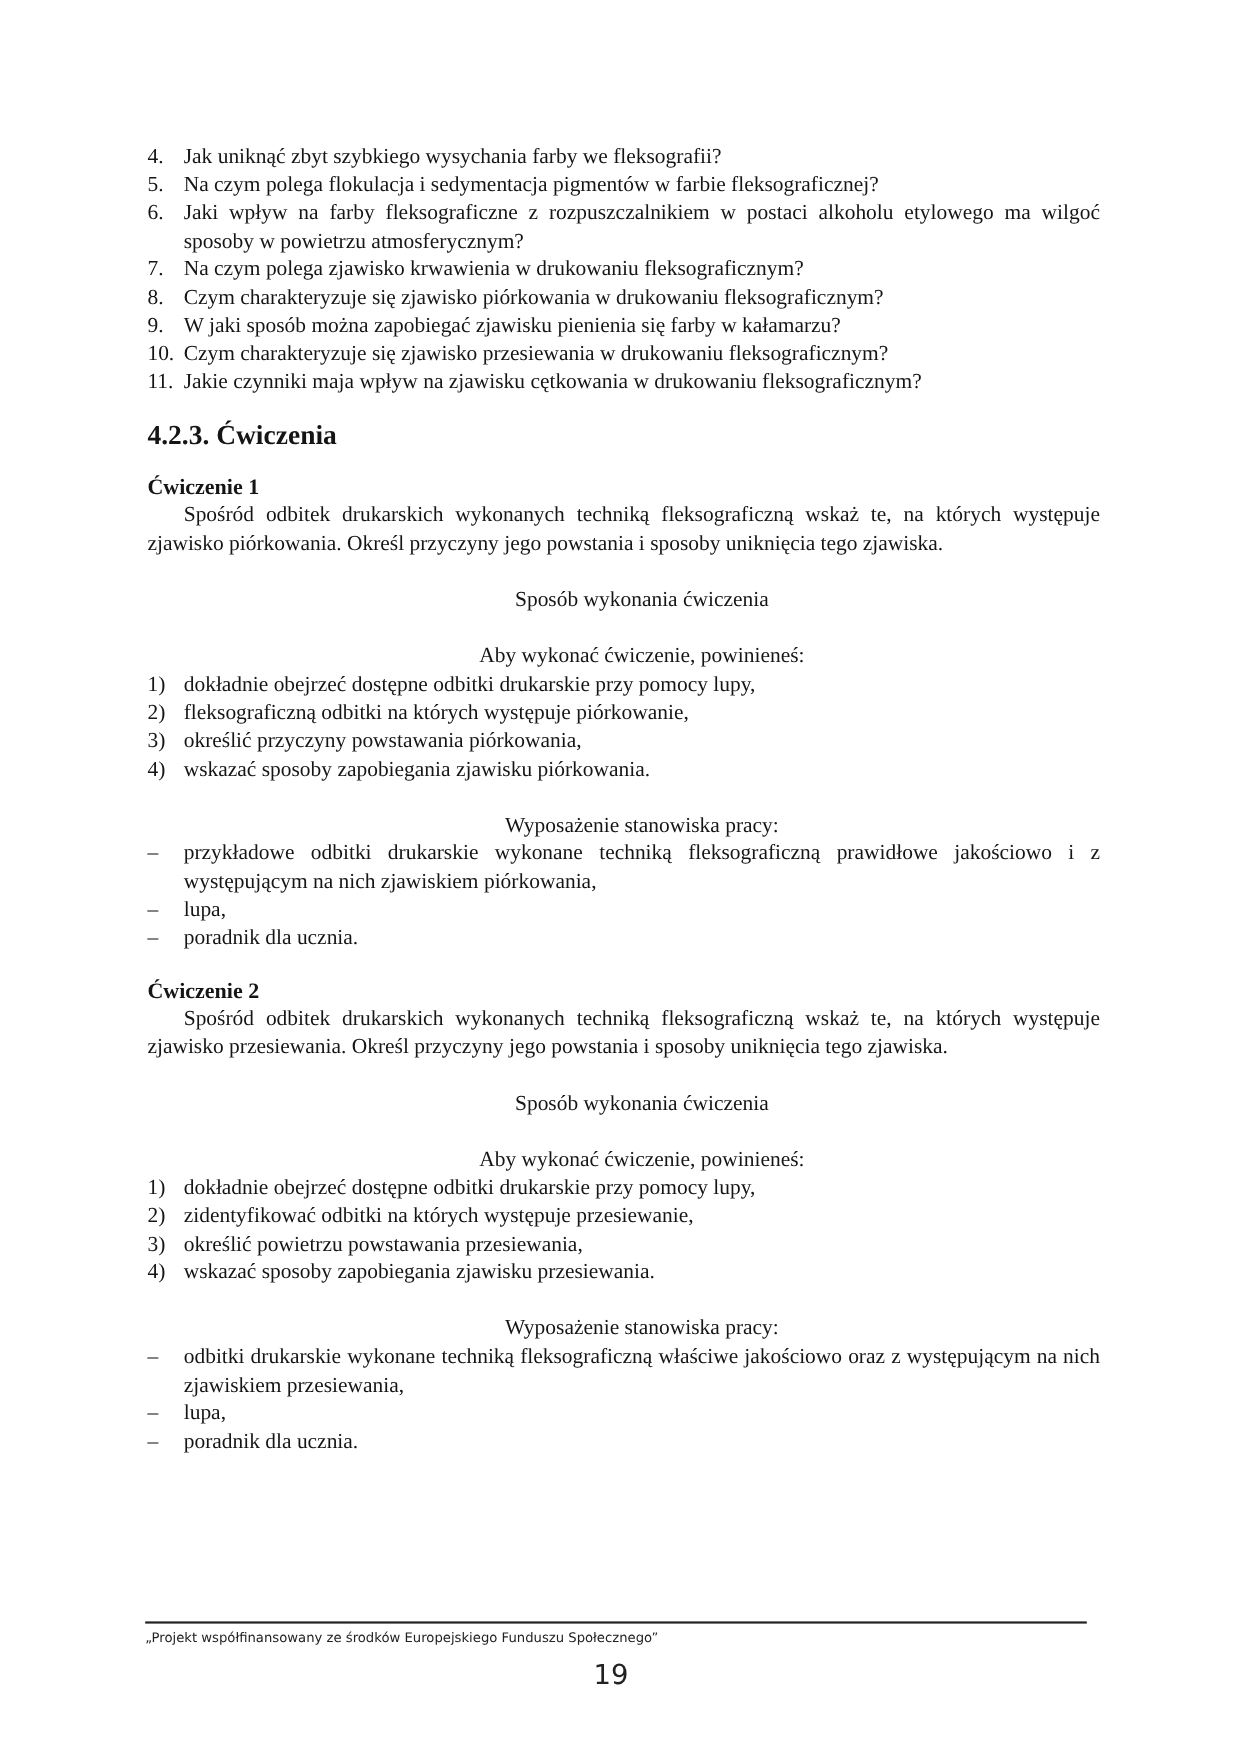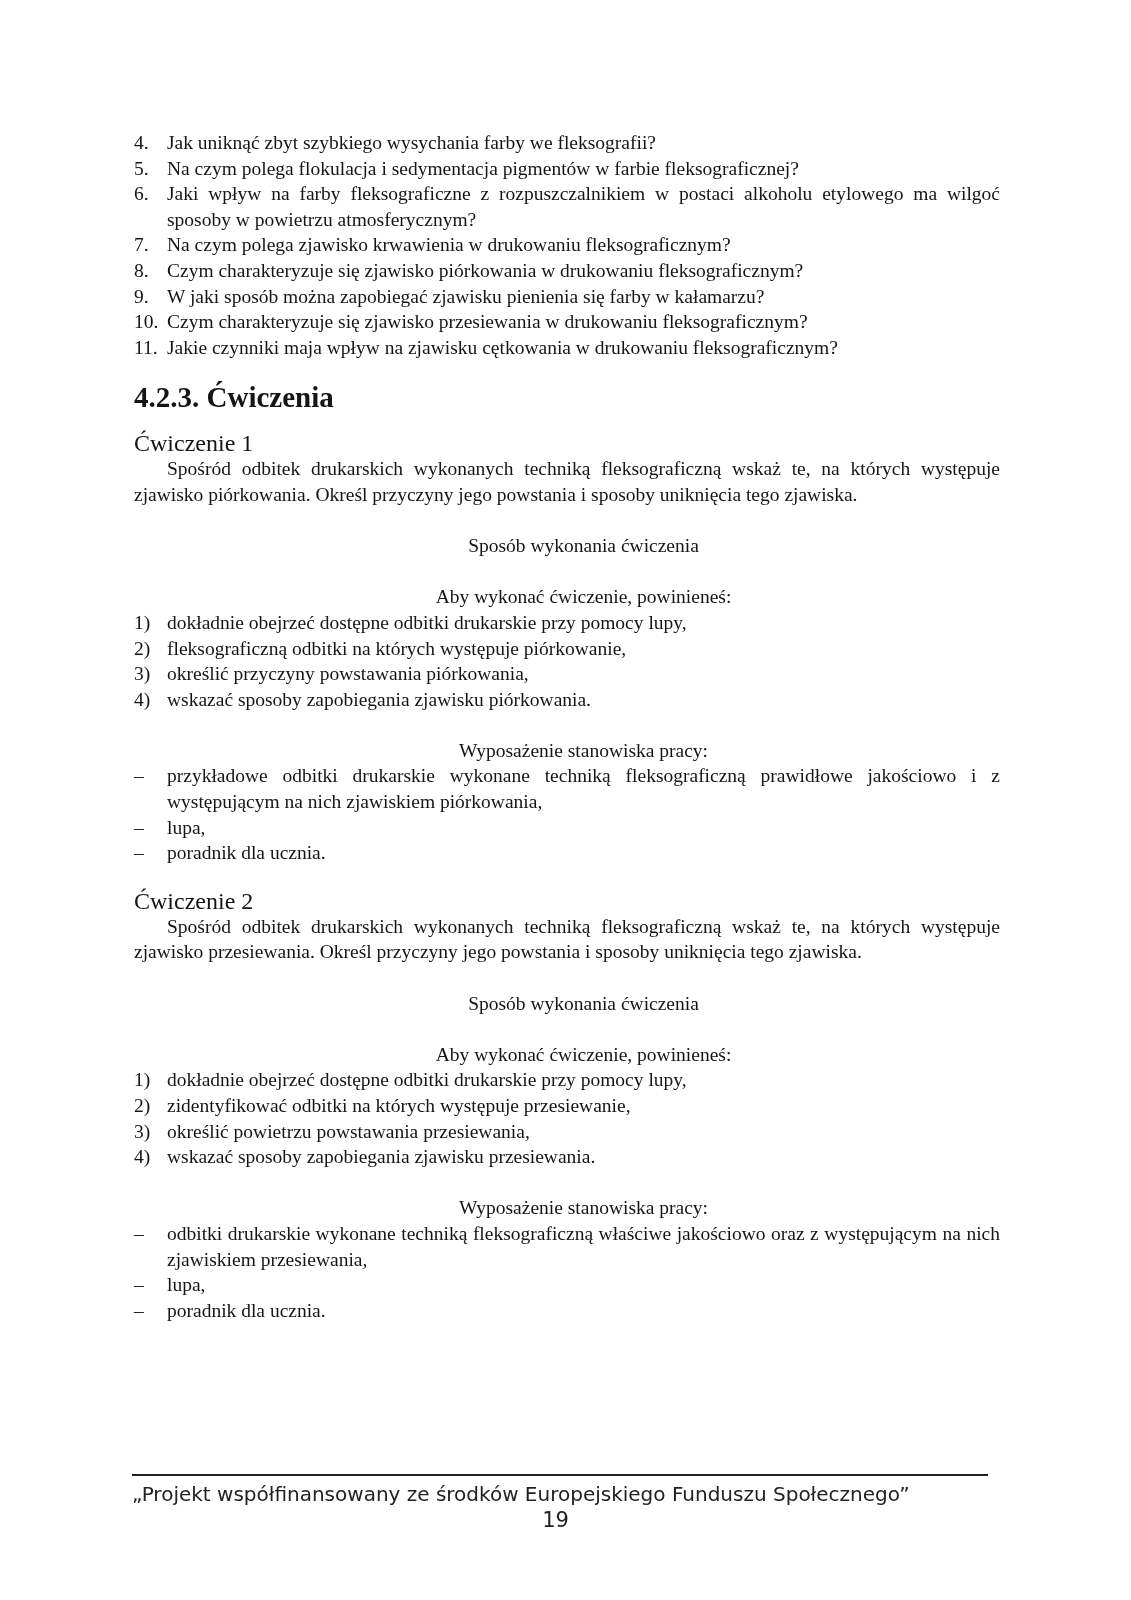--- a/index.html
+++ b/index.html
@@ -8,42 +8,42 @@
     .content {
       position: absolute; left: 134px; top: 130px; width: 866px;
       font-family: "Liberation Serif", "DejaVu Serif", serif;
       font-size: 19.5px; line-height: 25.6px; color: #151515;
     }
     .q-list { margin: 0; padding: 0; list-style: none; }
     .q-item { display: flex; }
     .q-num { width: 33px; flex: 0 0 33px; }
     .q-text { flex: 1; text-align: justify; font-family: Liberation Serif, serif; }
     .section-heading {
-      font-weight: bold; font-size: 29px; line-height: 30px;
+      font-weight: bold; font-size: 25px; line-height: 30px;
       margin-top: 22px; margin-bottom: 18px;
     }
-    .ex-title { font-weight: normal; font-size: 24px; line-height: 26px; margin-top: 0; }
+    .ex-title { font-weight: bold; font-size: 20px; line-height: 26px; margin-top: 0; }
     .ex-body { text-align: justify; text-indent: 33px; margin: 0; }
     .indent { padding-left: 33px; text-align: center; }
     .gap { height: 25.6px; }
     .gap-sm { height: 22px; }
     .num-list, .dash-list { margin: 0; padding: 0; list-style: none; }
     .num-list li, .dash-list li { display: flex; }
     .marker { width: 33px; flex: 0 0 33px; }
     .li-text { flex: 1; text-align: justify; text-align-last: left; }
     .footer-rule {
       position: absolute; left: 132px; top: 1474px; width: 856px; height: 2px; background: #222;
     }
     .footer-text {
       position: absolute; left: 132px; top: 1482px; width: 856px;
-      font-family: "DejaVu Sans", "Liberation Sans", sans-serif; font-size: 20px; color: #222;
+      font-family: "DejaVu Sans", "Liberation Sans", sans-serif; font-size: 12px; color: #222;
     }
     .page-number {
       position: absolute; left: 0; top: 1508px; width: 1111px; text-align: center;
-      font-family: "DejaVu Sans", "Liberation Sans", sans-serif; font-size: 21px; color: #222;
+      font-family: "DejaVu Sans", "Liberation Sans", sans-serif; font-size: 25px; color: #222;
     }
   </style>
 </head>
 <body>
 
 <div class="page">
   <div class="content">
 
     <ol class="q-list">
       <li class="q-item">

